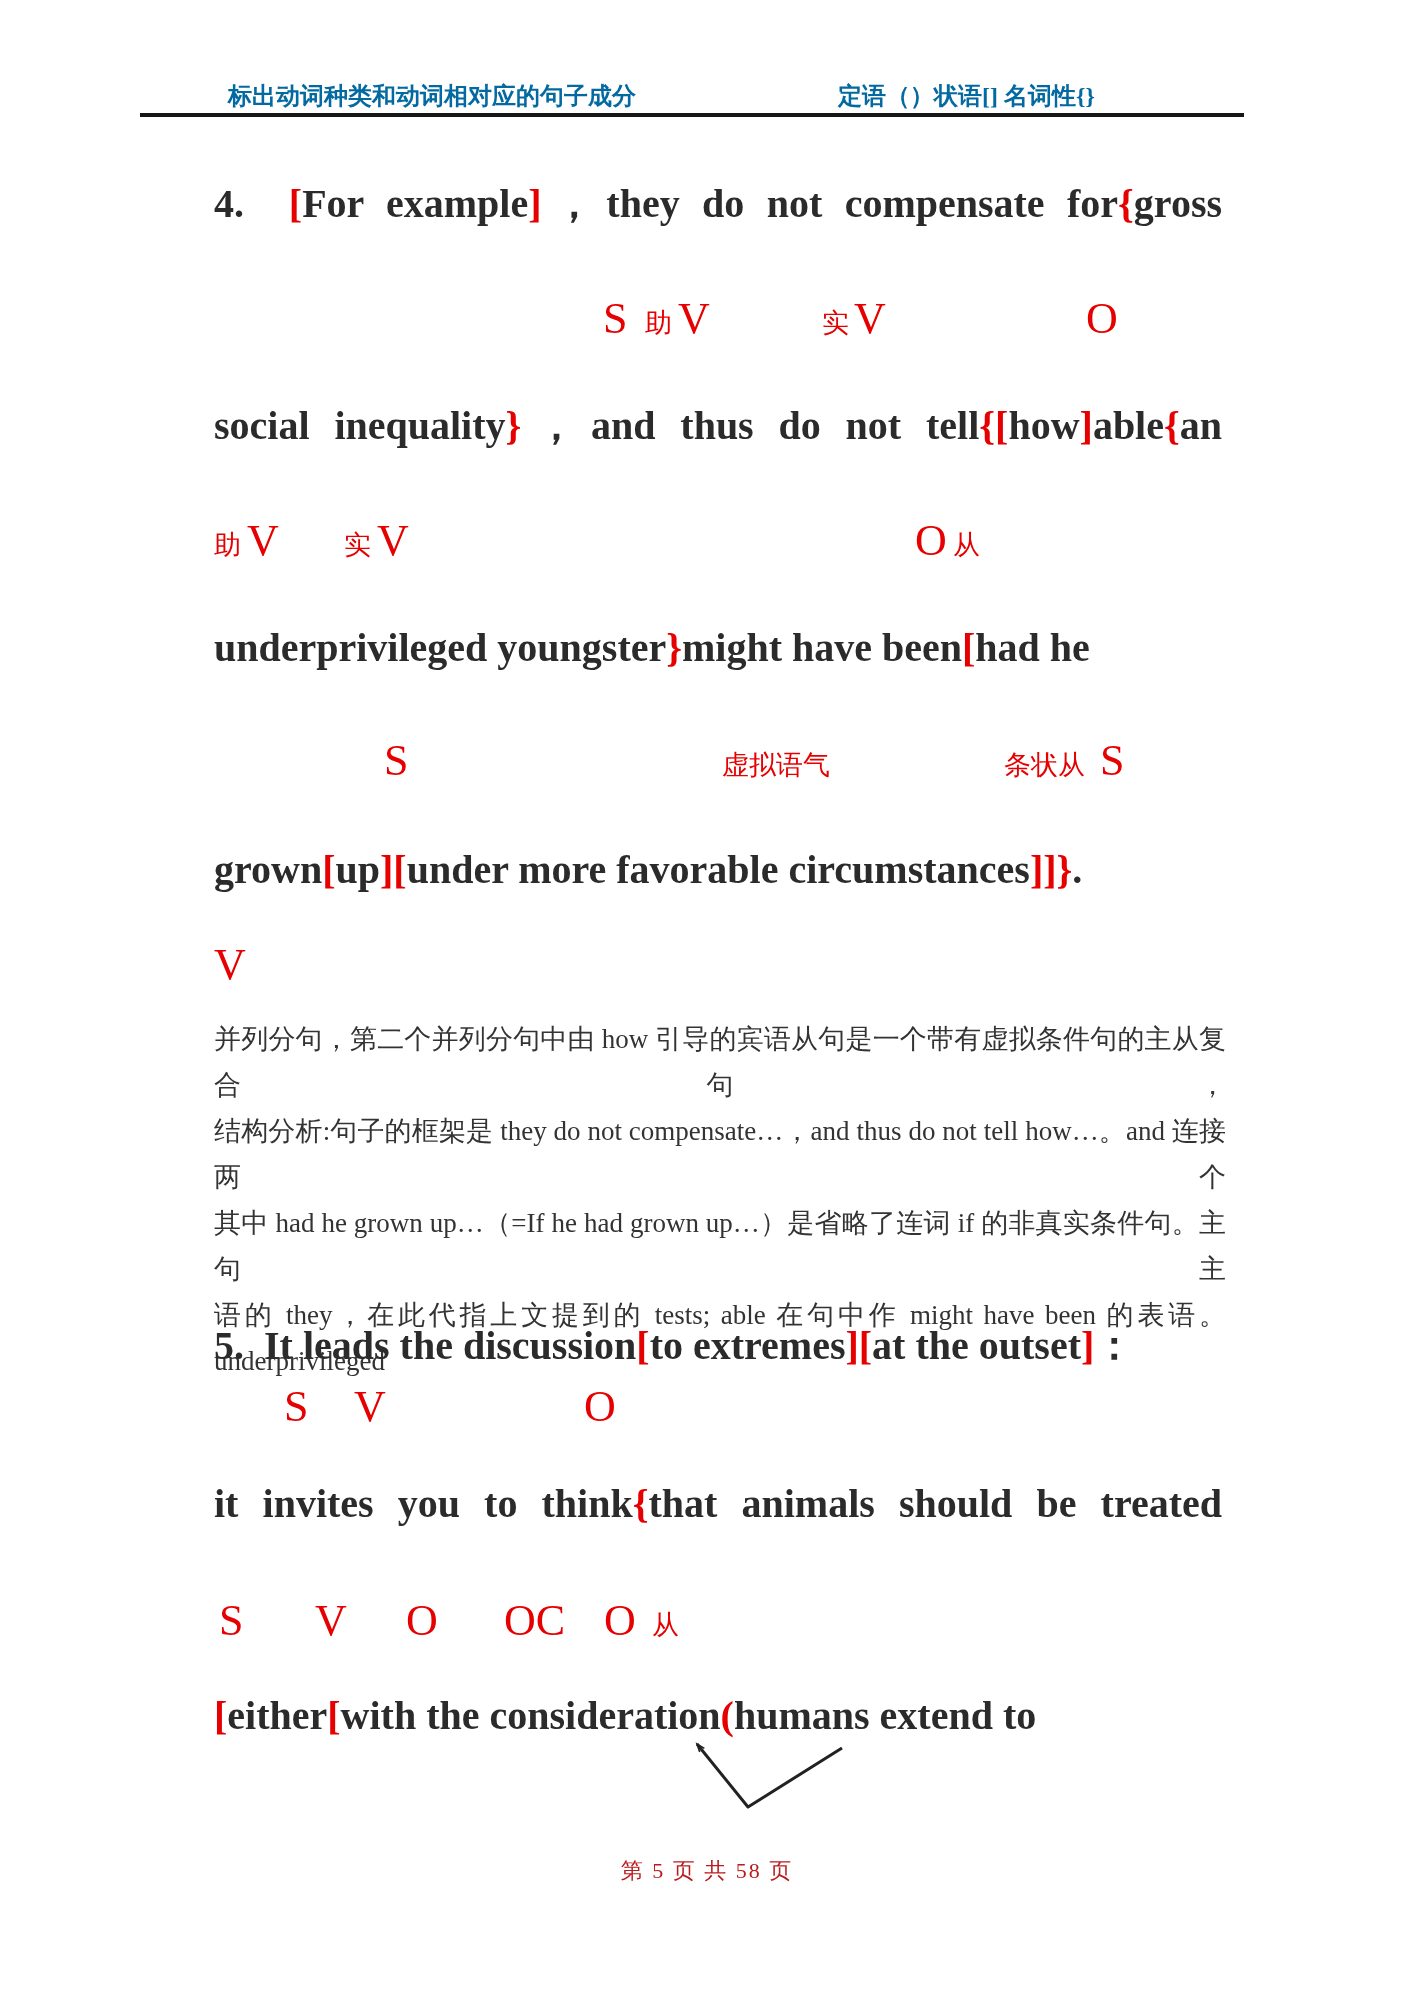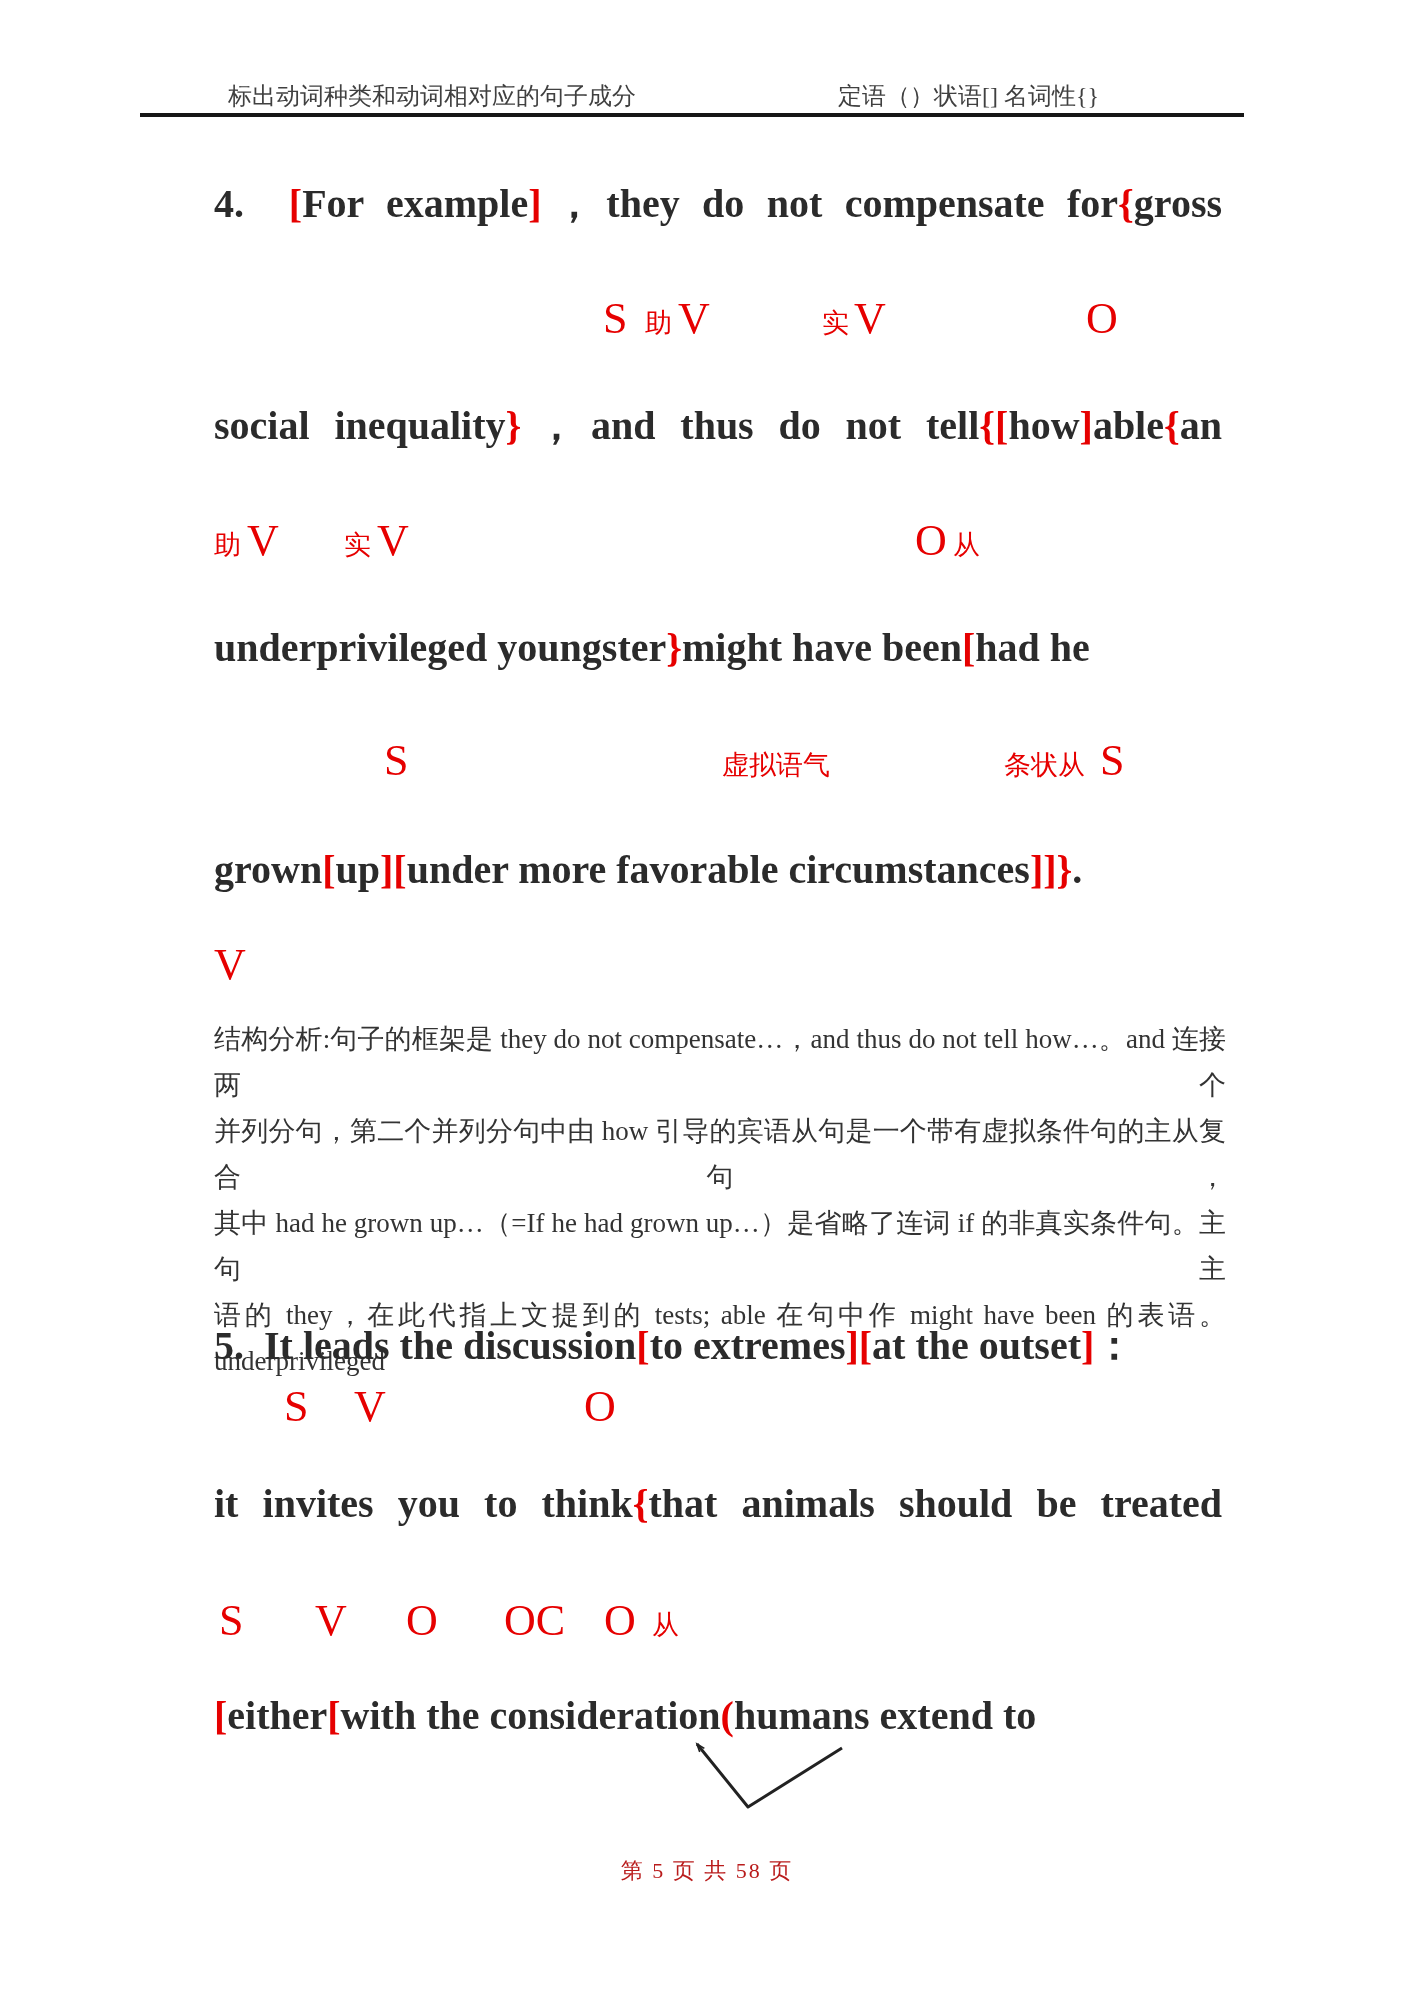--- a/index.html
+++ b/index.html
@@ -2,21 +2,21 @@
 <html><head>
 <meta charset="utf-8">
 <style>
   html,body{margin:0;padding:0;background:#888;}
   .page{
     position:relative;width:1414px;height:1999px;margin:0 auto;
     background:#ffffff;overflow:hidden;
     font-family:"Liberation Serif", serif;color:#2b2b2b;
   }
   
-  .hdr{position:absolute;top:80px;left:0;width:1414px;height:34px;font-weight:400;color:#404040;font-size:24px;}
+  .hdr{position:absolute;top:80px;left:0;width:1414px;height:34px;font-weight:700;color:#0369a1;font-size:24px;}
   .hdr-left{position:absolute;left:228px;top:0;white-space:nowrap;}
   .hdr-right{position:absolute;left:838px;top:0;white-space:nowrap;}
   .hdr-rule{position:absolute;left:140px;top:113px;width:1104px;height:4px;background:#161616;}
   
   .sent{
     position:absolute;left:214px;width:1008px;
     font-size:40px;font-weight:700;color:#2b2b2b;line-height:52px;white-space:nowrap;
   }
   .sent.just{white-space:normal;text-align:justify;text-align-last:justify;}
   .sent .r{color:#e60000;}
@@ -76,22 +76,22 @@
     <span class="L" style="left:1100px">S</span>
   </div>
 
   <div class="sent" style="top:844px"><span class="k">grown</span><span class="r">[</span><span class="k">up</span><span class="r">][</span><span class="k">under more favorable circumstances</span><span class="r">]]}</span><span class="k">.</span></div>
 
   <div class="ann" style="top:940px">
     <span class="L" style="left:214px">V</span>
   </div>
 
   <div class="analysis">
+    <div class="ln jl">并列分句，第二个并列分句中由 how 引导的宾语从句是一个带有虚拟条件句的主从复合句，</div>
     <div class="ln jl">结构分析:句子的框架是 they do not compensate…，and thus do not tell how…。and 连接两个</div>
-    <div class="ln jl">并列分句，第二个并列分句中由 how 引导的宾语从句是一个带有虚拟条件句的主从复合句，</div>
     <div class="ln jl">其中 had he grown up…（=If he had grown up…）是省略了连词 if 的非真实条件句。主句主</div>
     <div class="ln jl">语的 they，在此代指上文提到的 tests; able 在句中作 might have been 的表语。underprivileged</div>
   </div>
 
   <div class="sent" style="top:1320px"><span class="k">5.&nbsp;&nbsp;</span><span class="k">It leads the discussion</span><span class="r">[</span><span class="k">to extremes</span><span class="r">][</span><span class="k">at the outset</span><span class="r">]</span><span class="k">：</span></div>
 
   <div class="ann" style="top:1382px">
     <span class="L" style="left:284px">S</span>
     <span class="L" style="left:354px">V</span>
     <span class="L" style="left:584px">O</span>

